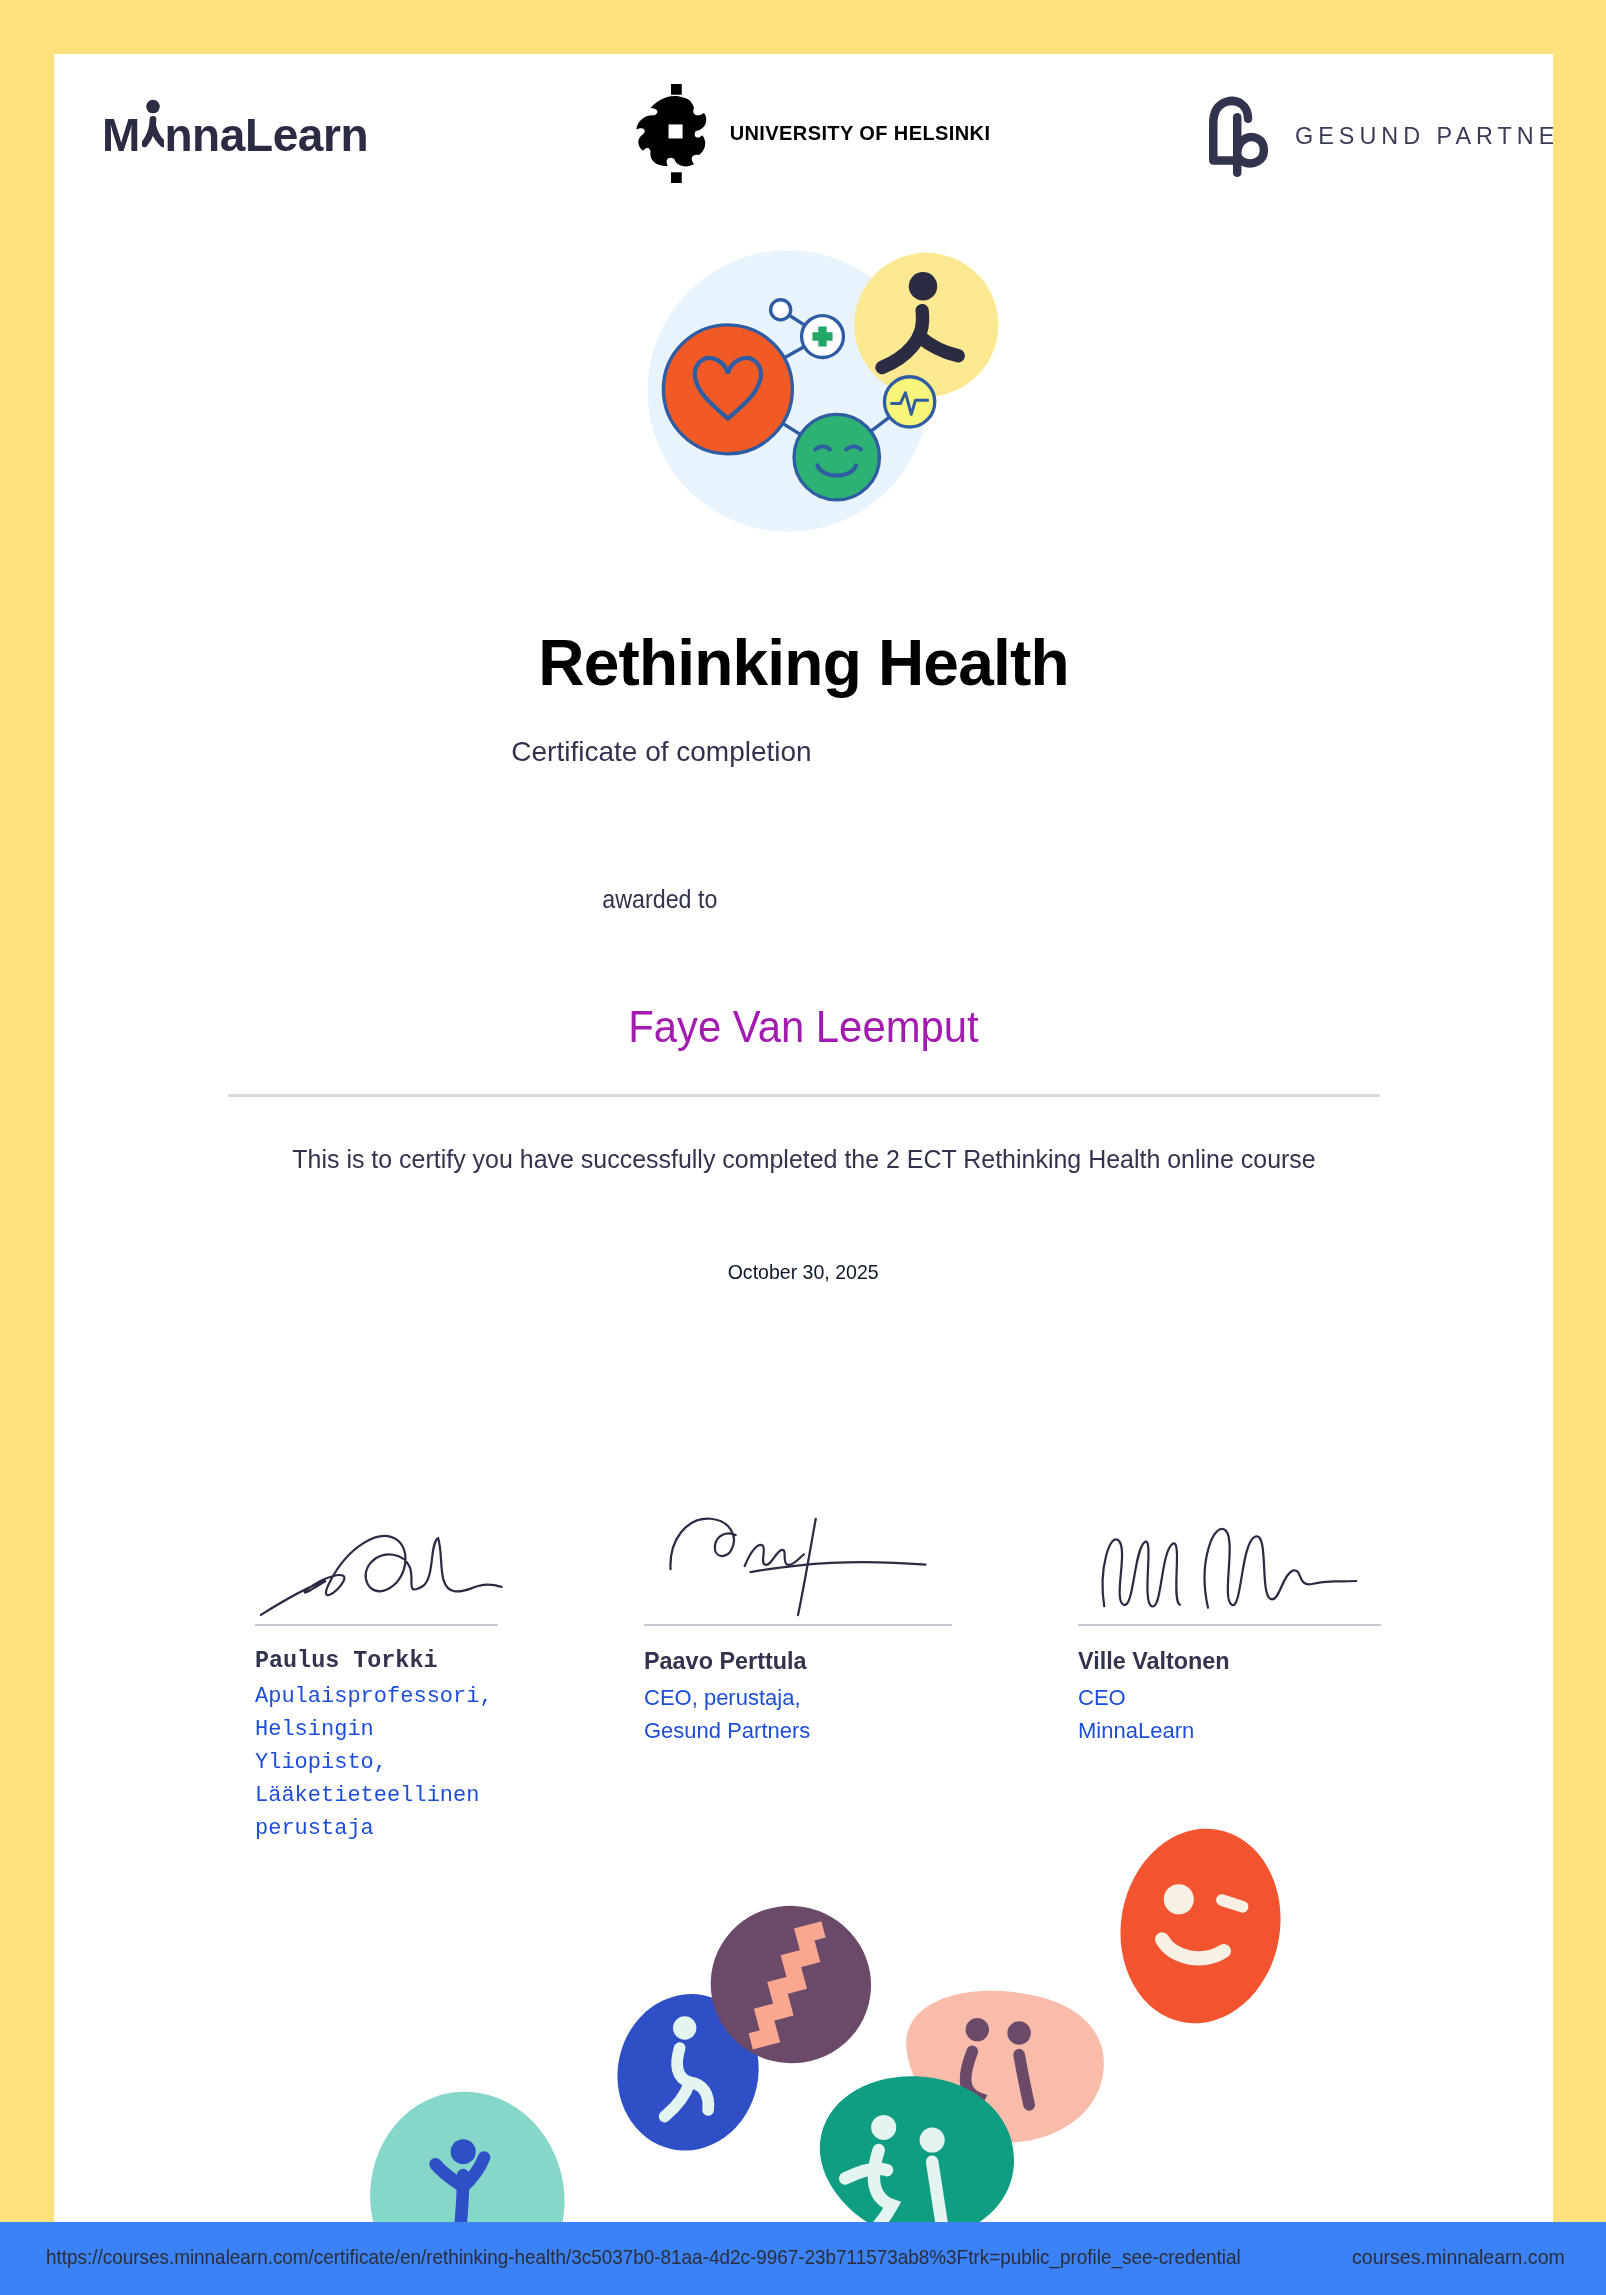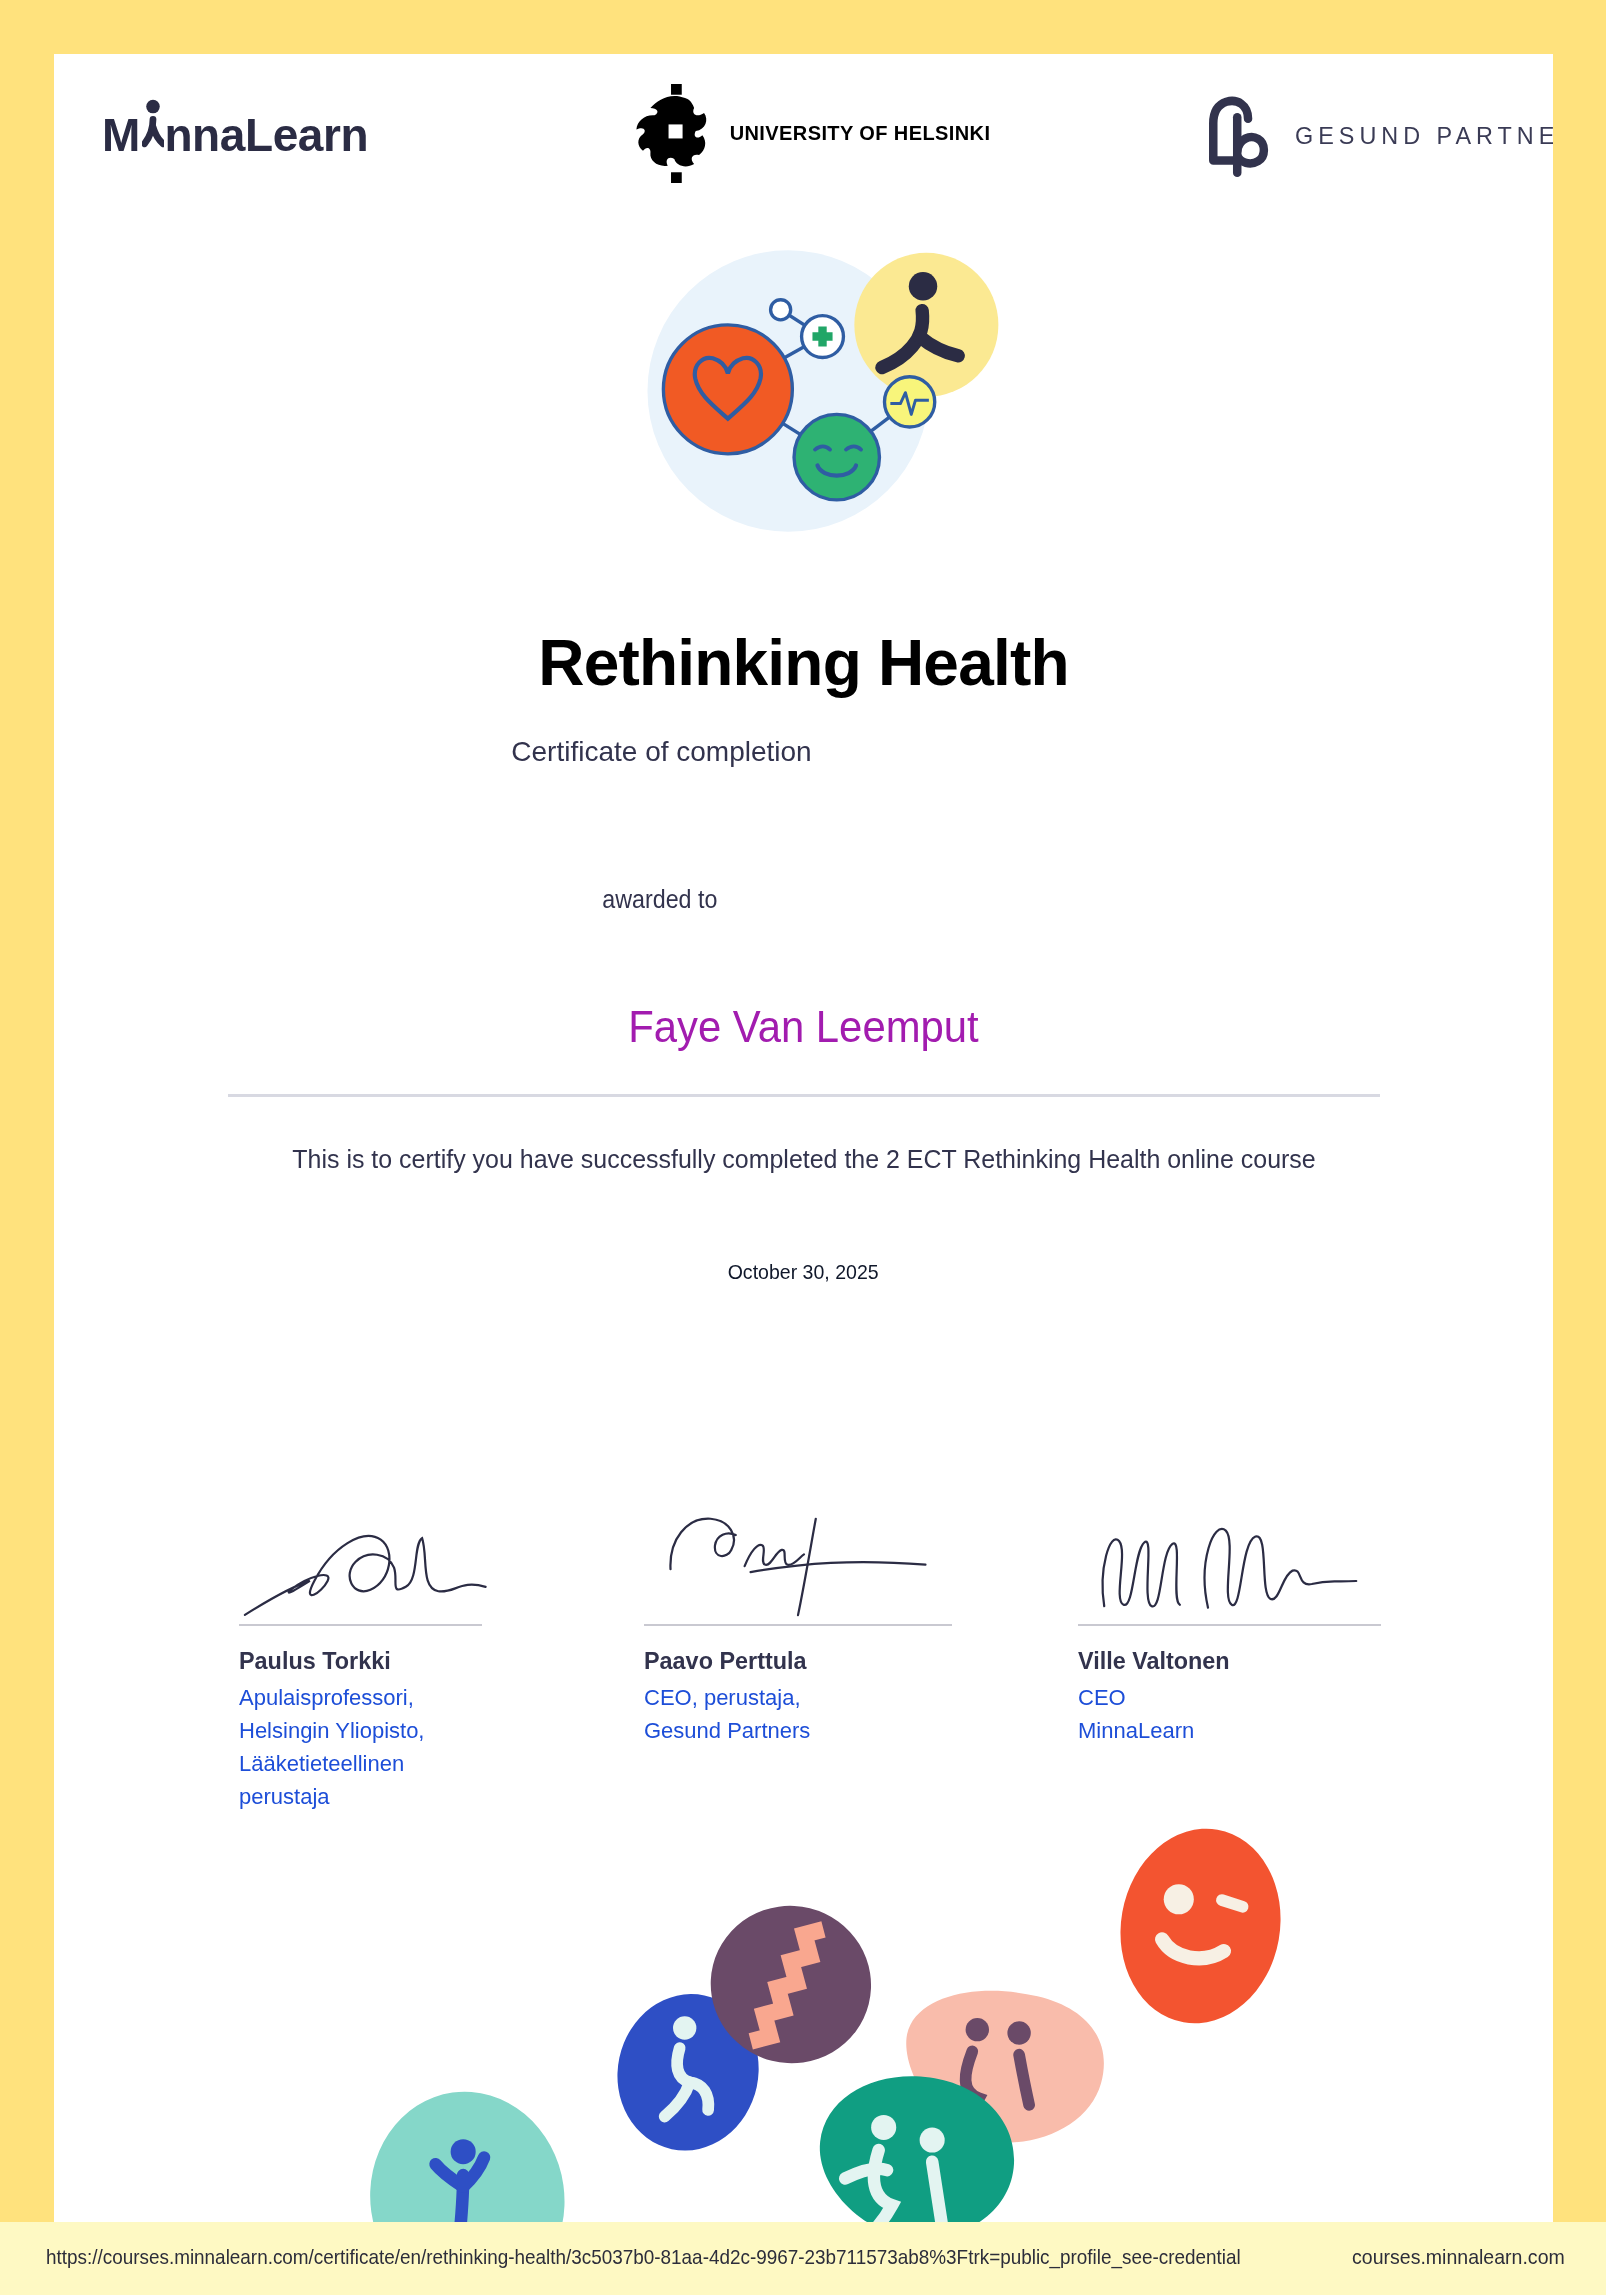--- a/index.html
+++ b/index.html
@@ -30,21 +30,21 @@
   .name-line{position:absolute;left:228px;top:1094px;width:1152px;height:2.5px;background:#d8d9e2;}
   .certify{position:absolute;left:218px;top:1140px;width:1172px;text-align:center;font-size:26px;line-height:38px;color:#32334d;transform:scaleX(.96);transform-origin:center;}
   .date{position:absolute;left:0;top:1260px;width:1607px;text-align:center;font-size:21px;color:#0f172a;}
   
   .sig-col{position:absolute;top:1498px;z-index:2;}
   .sig-col .sigline{height:1.7px;background:#c9c9d1;margin-top:0;}
   .sig-col .sig-name{margin-top:22px;font-size:23.4px;font-weight:700;color:#32334d;}
   .sig-col .sig-role{font-size:22px;line-height:33px;color:#1d4ed8;margin-top:6.7px;}
   .sig-svg{display:block;}
   
-  .footer{position:absolute;left:0;top:2222px;width:1607px;height:74px;background:#fef9c3;z-index:6;}
+  .footer{position:absolute;left:0;top:2222px;width:1607px;height:74px;background:#3b82f6;z-index:6;}
   .footer .url{position:absolute;left:46px;top:22.6px;font-size:21px;color:#2c2d3a;white-space:nowrap;transform:scaleX(.90);transform-origin:left;}
   .footer .site{position:absolute;right:42px;top:22.6px;font-size:21px;color:#2c2d3a;white-space:nowrap;transform:scaleX(.93);transform-origin:right;}
 </style>
 </head>
 <body>
 
 <div class="page">
 
   <div class="frame top"></div>
   <div class="frame left"></div>
@@ -118,21 +118,21 @@
   </svg>
 
   <div class="title">Rethinking Health</div>
   <div class="subtitle">Certificate of completion</div>
   <div class="awarded"><span class="cond">awarded to</span></div>
   <div class="name"><span class="cond">Faye Van Leemput</span></div>
   <div class="name-line"></div>
   <div class="certify">This is to certify you have successfully completed the 2 ECT  Rethinking Health online course</div>
   <div class="date"><span class="cond">October 30, 2025</span></div>
 
-  <div class="sig-col" style="left:239px;width:251px;">
+  <div class="sig-col" style="left:255px;width:251px;font-family:Liberation Mono, monospace;">
     <svg class="sig-svg" width="251" height="126" viewBox="0 0 340 170">
       <g fill="none" stroke="#2b2c44" stroke-width="3" stroke-linecap="round">
         <path d="M8 158 C40 138 70 120 96 112 C80 122 60 134 70 124 C92 106 128 96 120 112 C112 128 84 146 102 112 C126 66 168 40 192 56 C212 70 206 112 178 124 C154 134 140 104 158 86 C174 70 202 74 210 94 C216 112 204 132 226 120 C244 110 236 62 248 54 C256 78 246 122 270 126 C292 129 300 110 334 120"></path>
       </g>
     </svg>
     <div class="sigline" style="width:243px;"></div>
     <div class="sig-name">Paulus Torkki</div>
     <div class="sig-role">
       <div>Apulaisprofessori,</div>
       <div>Helsingin Yliopisto,</div>

